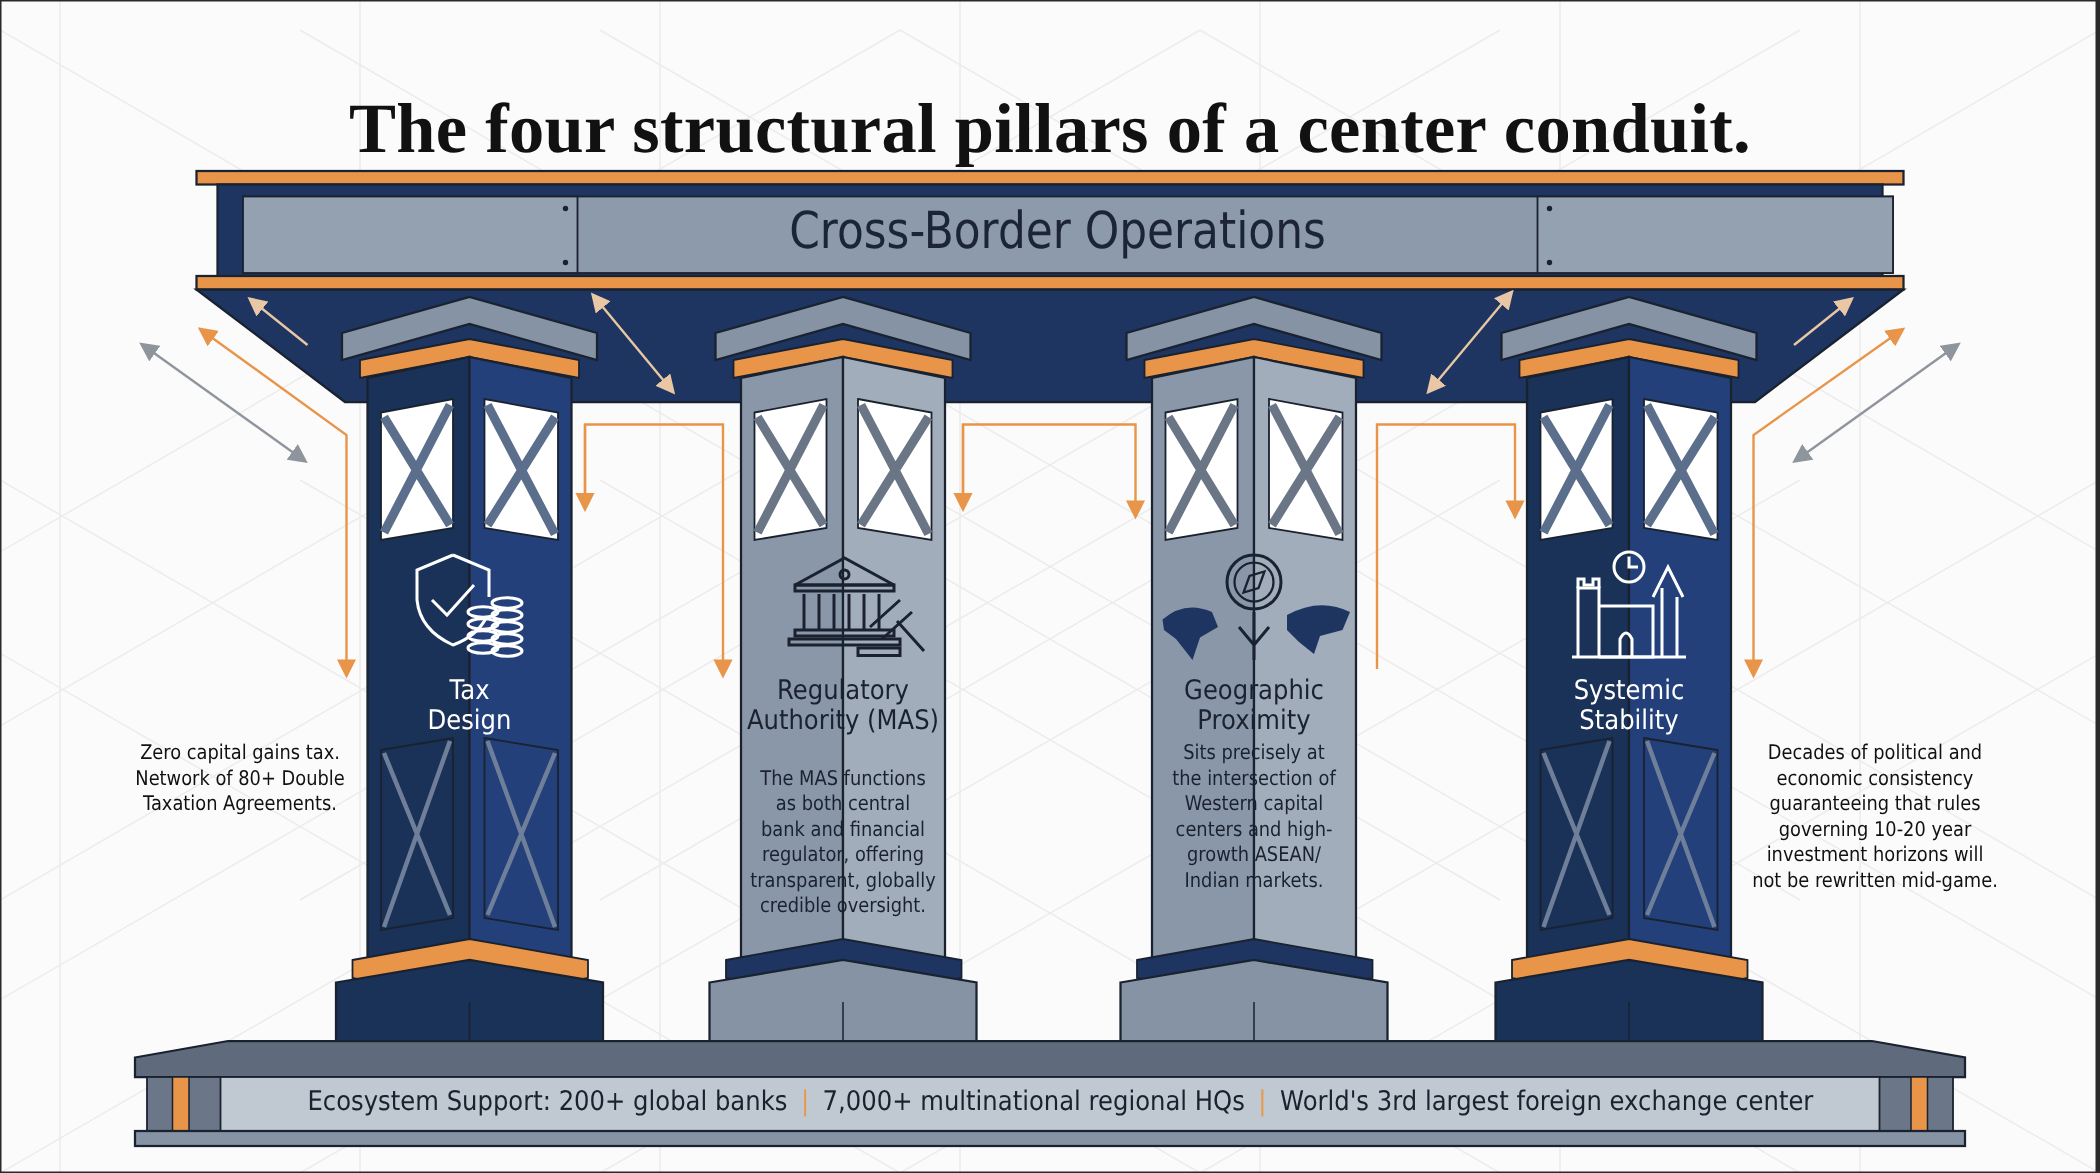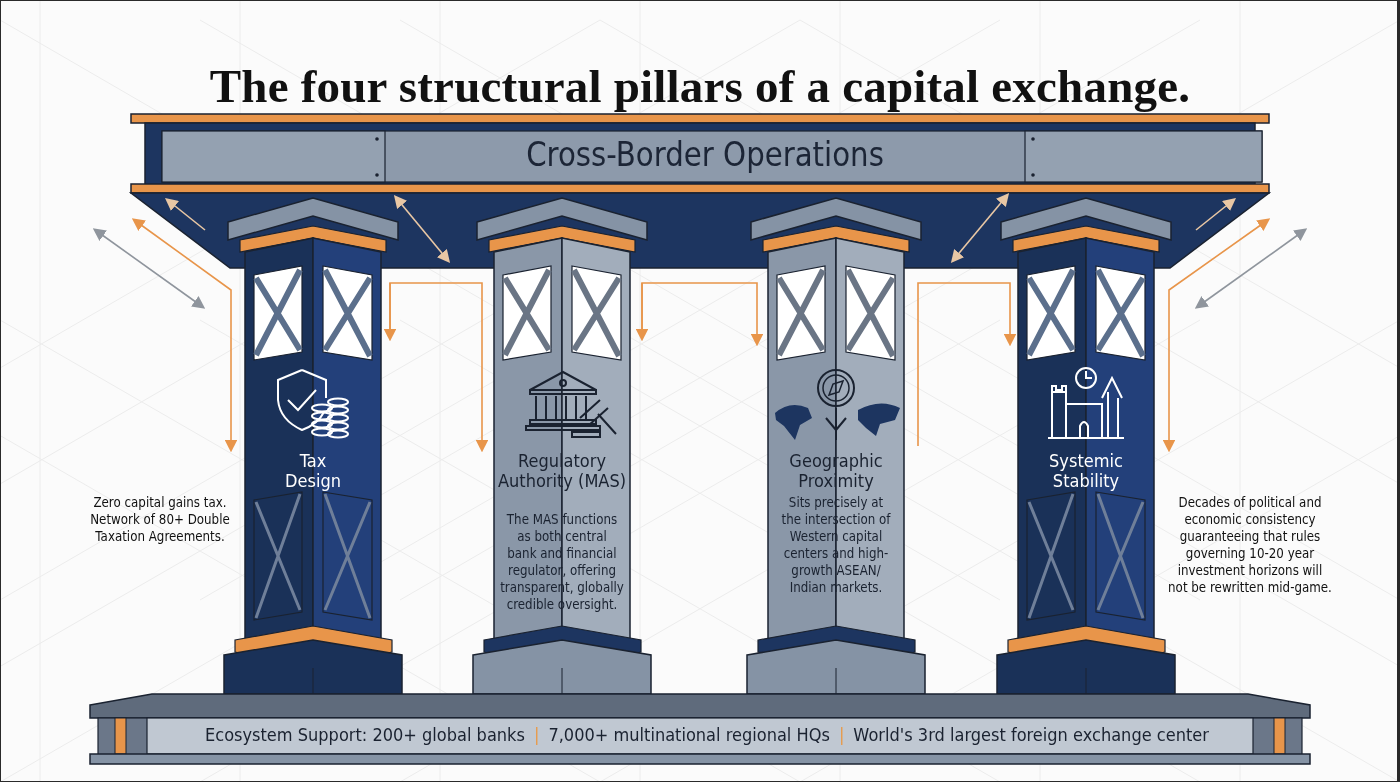--- a/index.html
+++ b/index.html
@@ -47,21 +47,21 @@
 
 <svg class="grid" width="1400" height="782" viewBox="0 0 1400 782">
   <g stroke="#ececec" stroke-width="1" fill="none">
     <line x1="0" y1="0" x2="0" y2="0"></line>
     <path d="M-200 782 L600 320 M0 782 L800 320 M200 782 L1000 320 M400 782 L1200 320 M600 782 L1400 320 M800 782 L1600 320 M-400 600 L600 20 M-200 600 L800 20 M0 600 L1000 20 M200 600 L1200 20 M400 600 L1400 20"></path>
     <path d="M1600 782 L800 320 M1400 782 L600 320 M1200 782 L400 320 M1000 782 L200 320 M800 782 L0 320 M600 782 L-200 320 M1800 600 L800 20 M1600 600 L600 20 M1400 600 L400 20 M1200 600 L200 20 M1000 600 L0 20"></path>
     <path d="M40 0 V782 M240 0 V782 M440 0 V782 M640 0 V782 M840 0 V782 M1040 0 V782 M1240 0 V782"></path>
   </g>
 </svg>
 
-<h1 class="title">The four structural pillars of a capital exchange.</h1>
+<h1 class="title">The four structural pillars of a center conduit.</h1>
 
 <svg class="art" width="1400" height="782" viewBox="0 0 1400 782">
   <defs>
     <marker id="ah-o" markerWidth="8" markerHeight="8" refX="4" refY="4" orient="auto-start-reverse">
       <path d="M0,0 L8,4 L0,8 z" fill="#e8954a"></path>
     </marker>
     <marker id="ah-g" markerWidth="8" markerHeight="8" refX="4" refY="4" orient="auto-start-reverse">
       <path d="M0,0 L8,4 L0,8 z" fill="#8f959d"></path>
     </marker>
     <marker id="ah-l" markerWidth="8" markerHeight="8" refX="4" refY="4" orient="auto-start-reverse">

